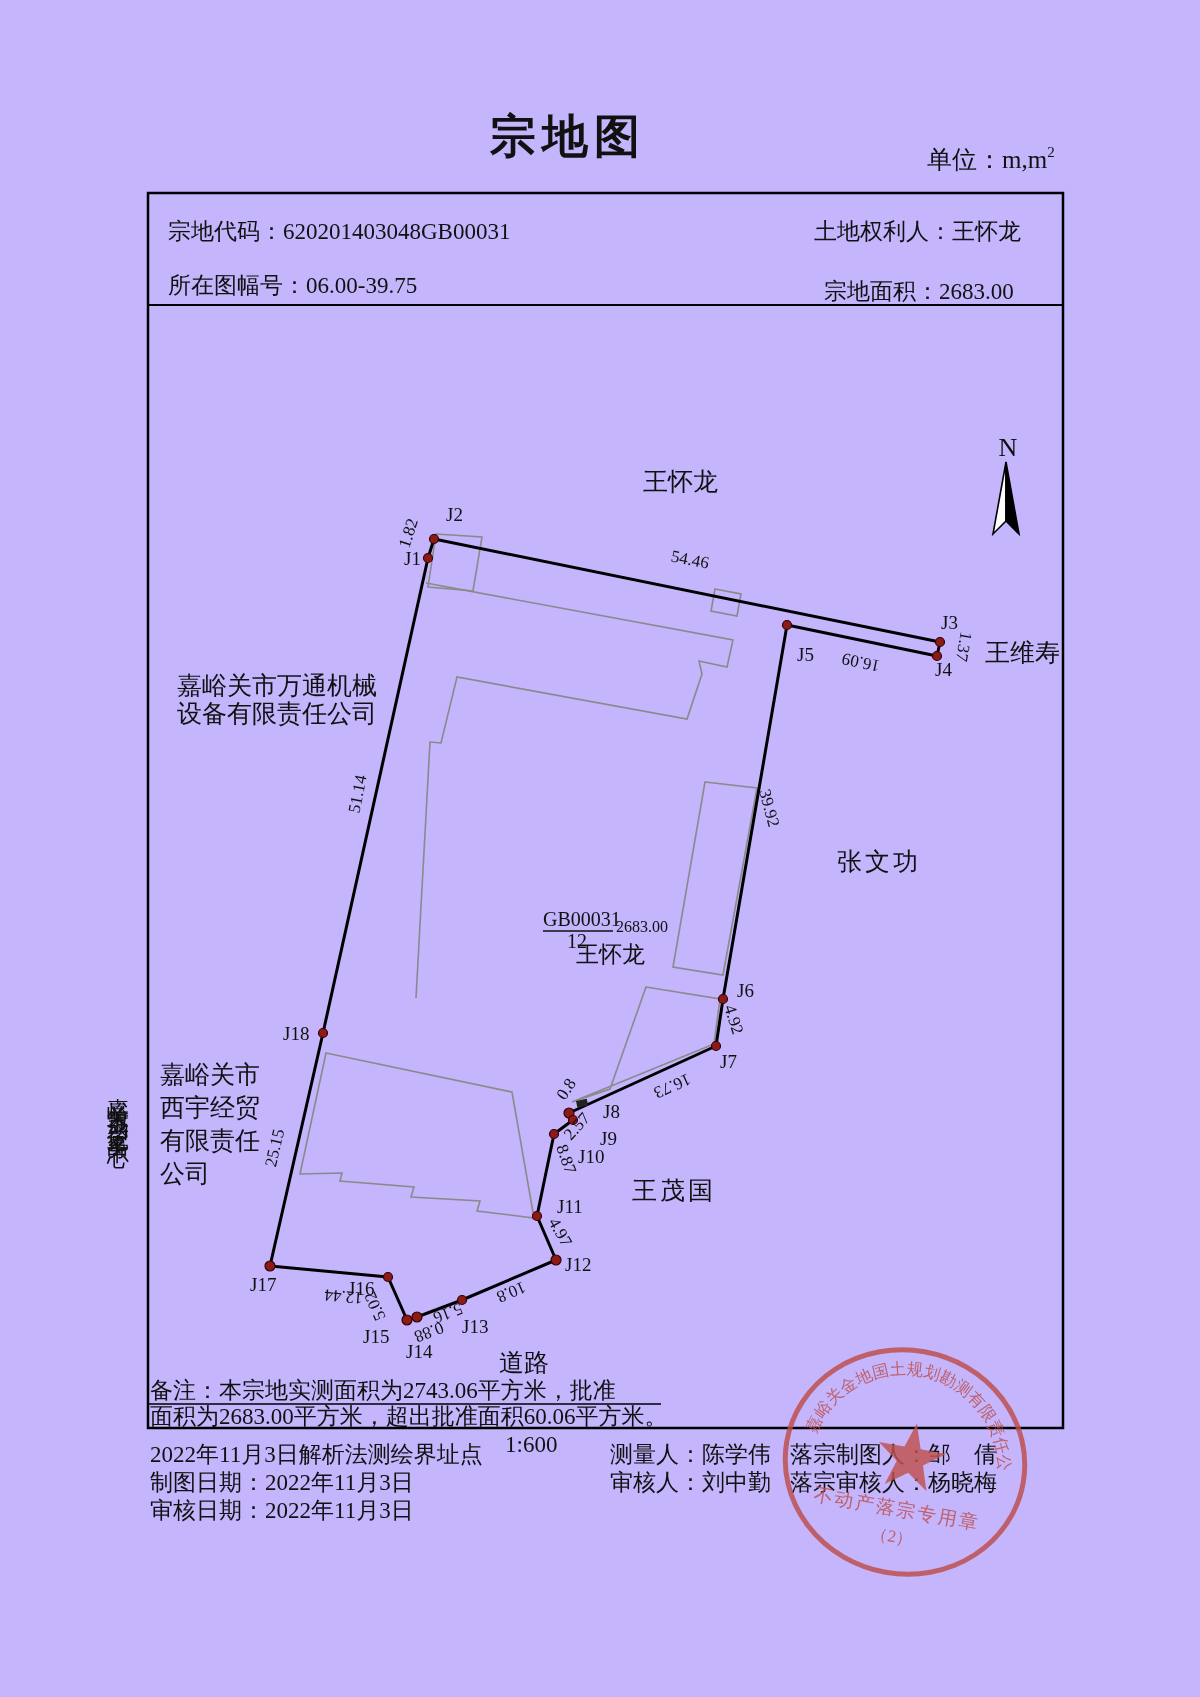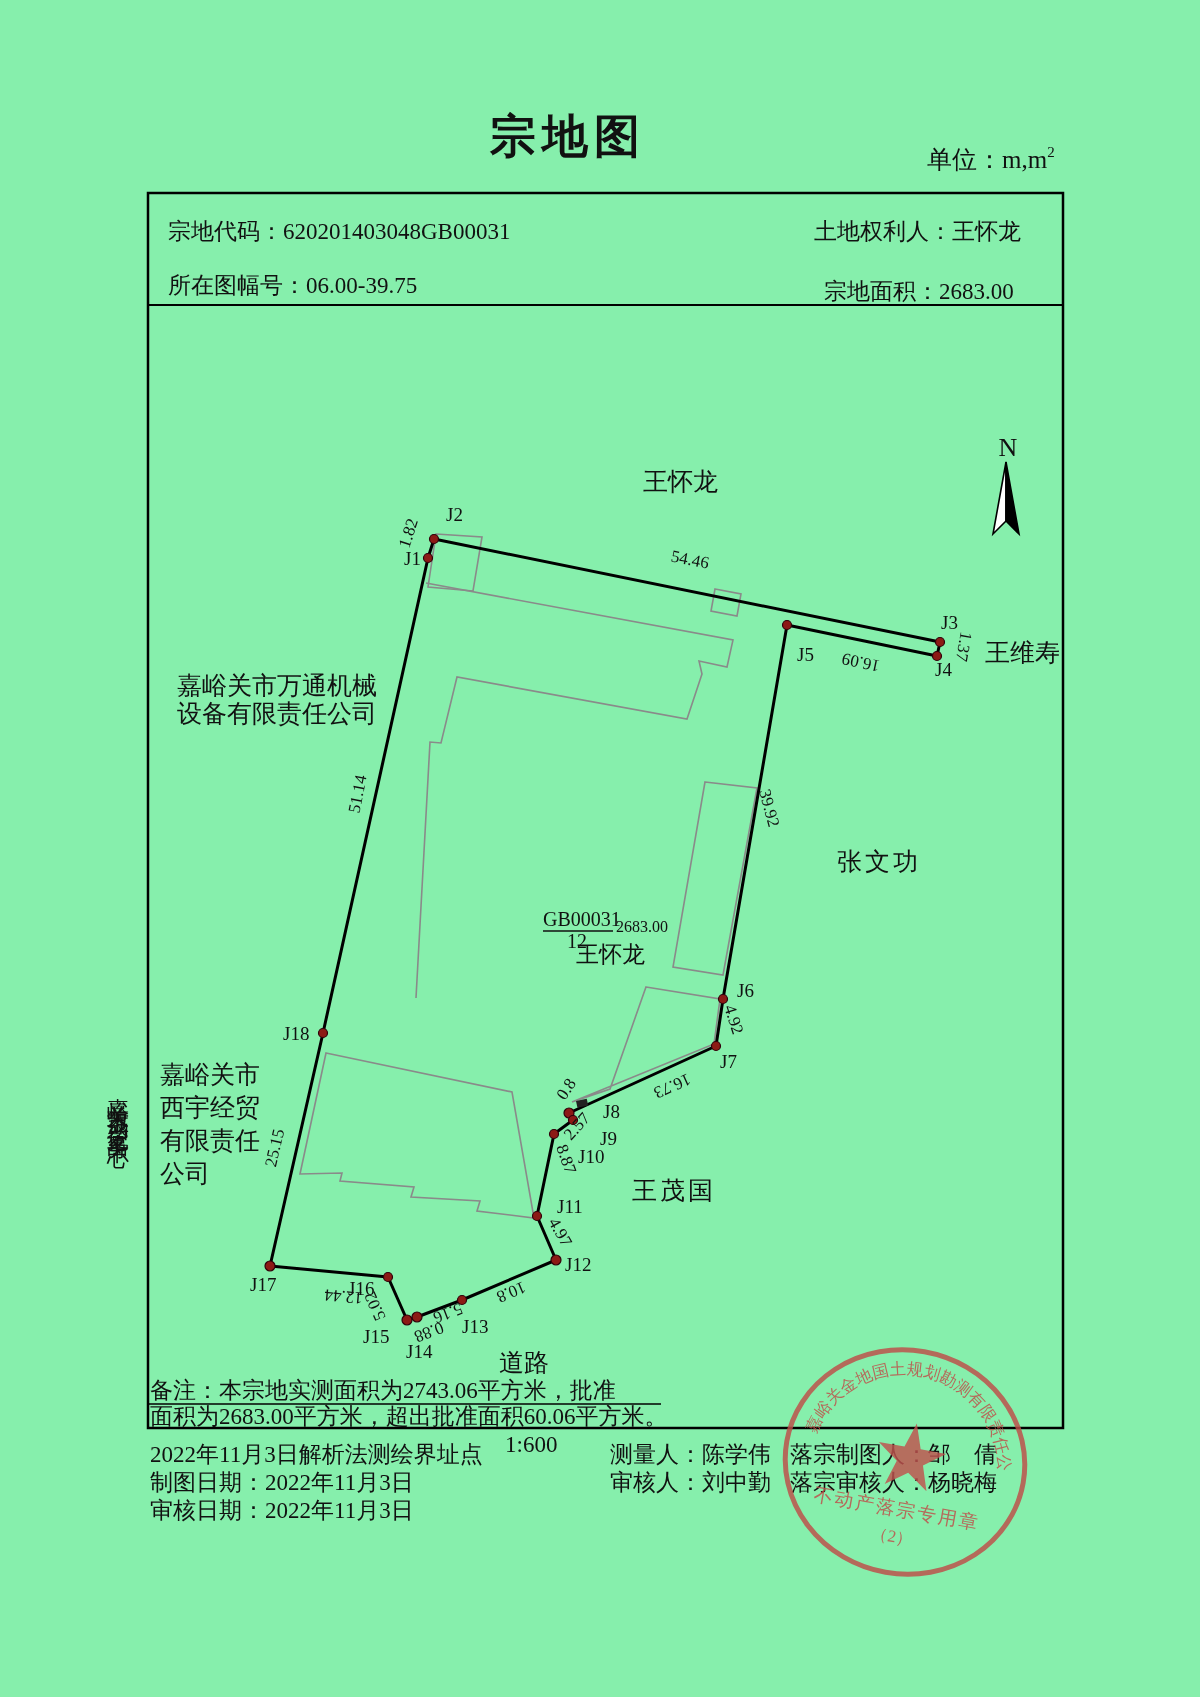--- a/index.html
+++ b/index.html
@@ -1,16 +1,16 @@
 <!DOCTYPE html>
 <html><head>
 <meta charset="utf-8">
 <style>
   html,body{margin:0;padding:0;background:#ffffff;}
-  #page{position:relative;width:1200px;height:1697px;background:#86efac;overflow:hidden;
+  #page{position:relative;width:1200px;height:1697px;background:#c4b5fd;overflow:hidden;
         font-family:"Liberation Serif","DejaVu Serif",serif;text-align:center;}
   svg{position:absolute;left:0;top:0;}
   text{fill:#111;font-family:"Liberation Serif","DejaVu Serif",serif;}
   .title-text{font-family:"Liberation Sans","DejaVu Sans",sans-serif;font-weight:bold;
               font-size:46px;letter-spacing:6px;}
   .hdr{font-size:23px;}
   .unit{font-size:25px;}
   .jlbl{font-size:19px;}
   .dist{font-size:17px;}
   .neib{font-size:25px;}

